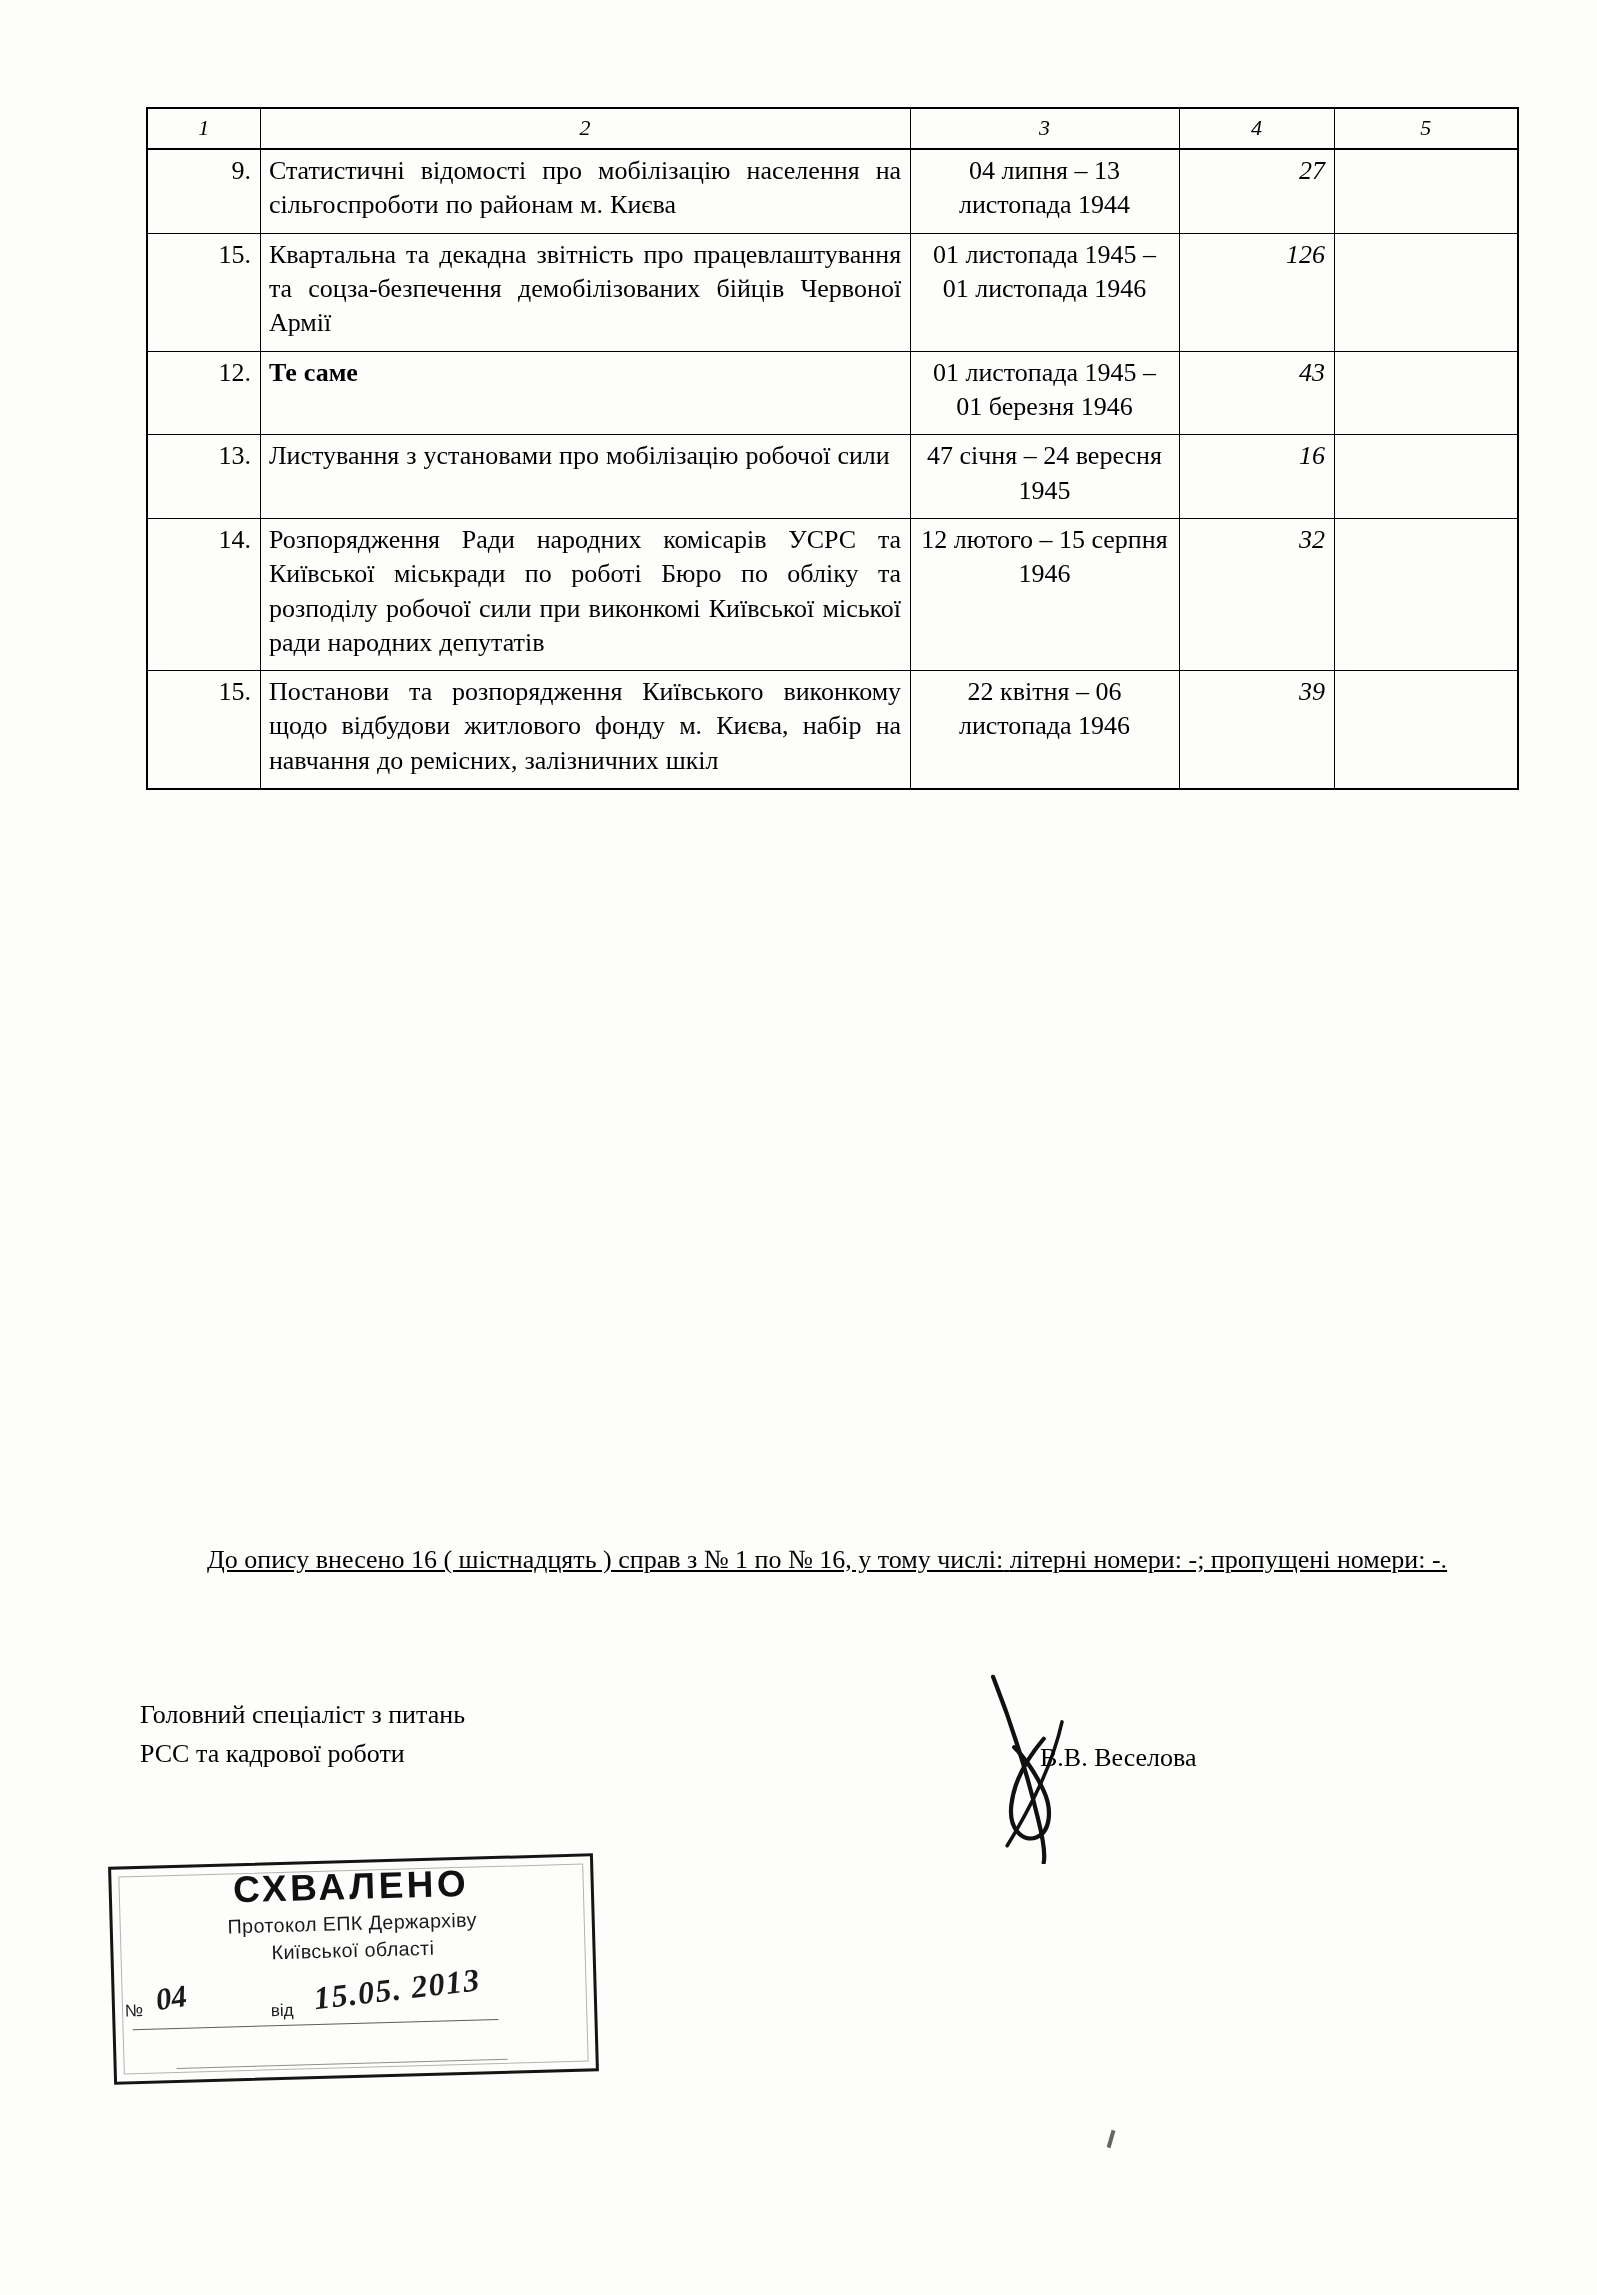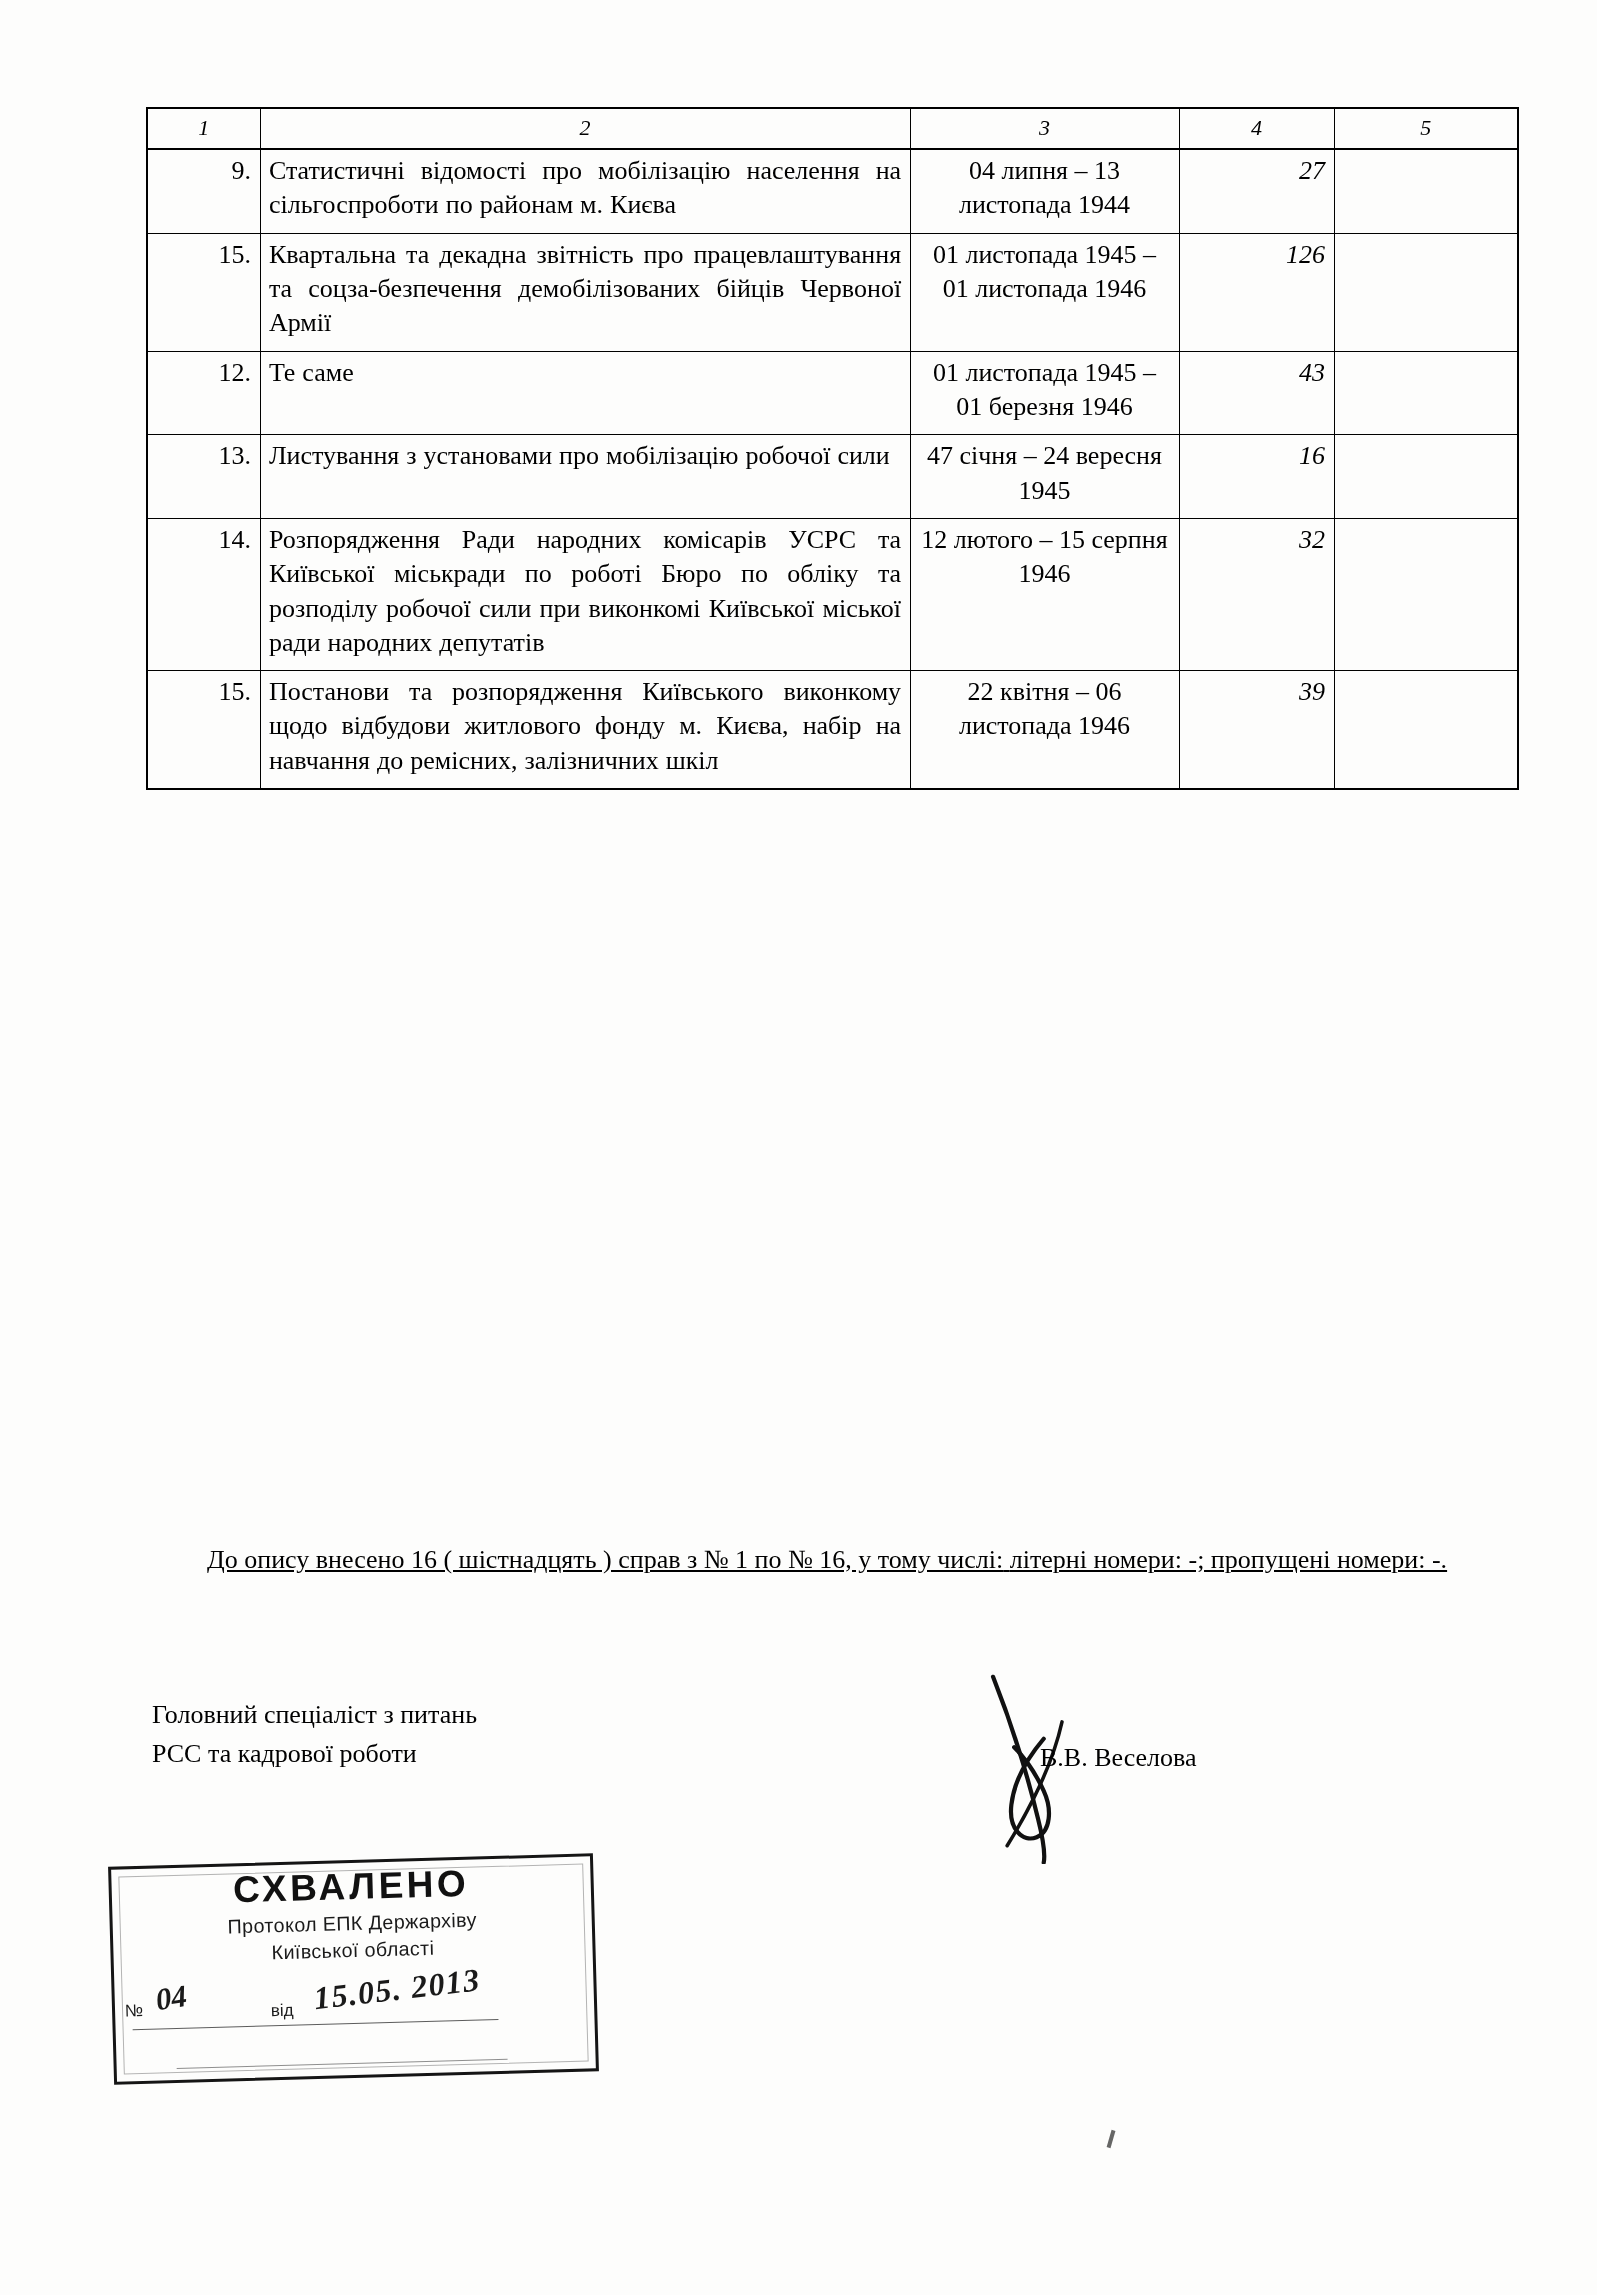--- a/index.html
+++ b/index.html
@@ -71,21 +71,21 @@
     text-align: right;
     padding-right: 12.7px;
     white-space: nowrap;
   }
   .cell-title {
     text-align: justify;
     text-align-last: left;
     hyphens: manual;
     word-spacing: 0.02em;
   }
-  .cell-title.nojust { text-align: left; }
+  .cell-title.nojust { text-align: left; font-weight: bold; }
   .cell-dates {
     text-align: center;
     padding-left: 4.2px;
     padding-right: 4.2px;
   }
   .cell-qty {
     text-align: right;
     font-style: italic;
   }
   .cell-notes { }
@@ -100,21 +100,21 @@
     line-height: 1.42;
     text-align: justify;
     text-align-last: left;
     text-decoration: underline;
   }
   .summary .indent { display: inline-block; width: 61px; }
 
   
   .signature-block {
     position: absolute;
-    left: 152px;
+    left: 140px;
     top: 1695px;
     width: 1337px;
     font-size: 26px;
     line-height: 1.5;
   }
   .sig-title-line { display: block; }
 
   .signer-name {
     position: absolute;
     left: 1040px;

